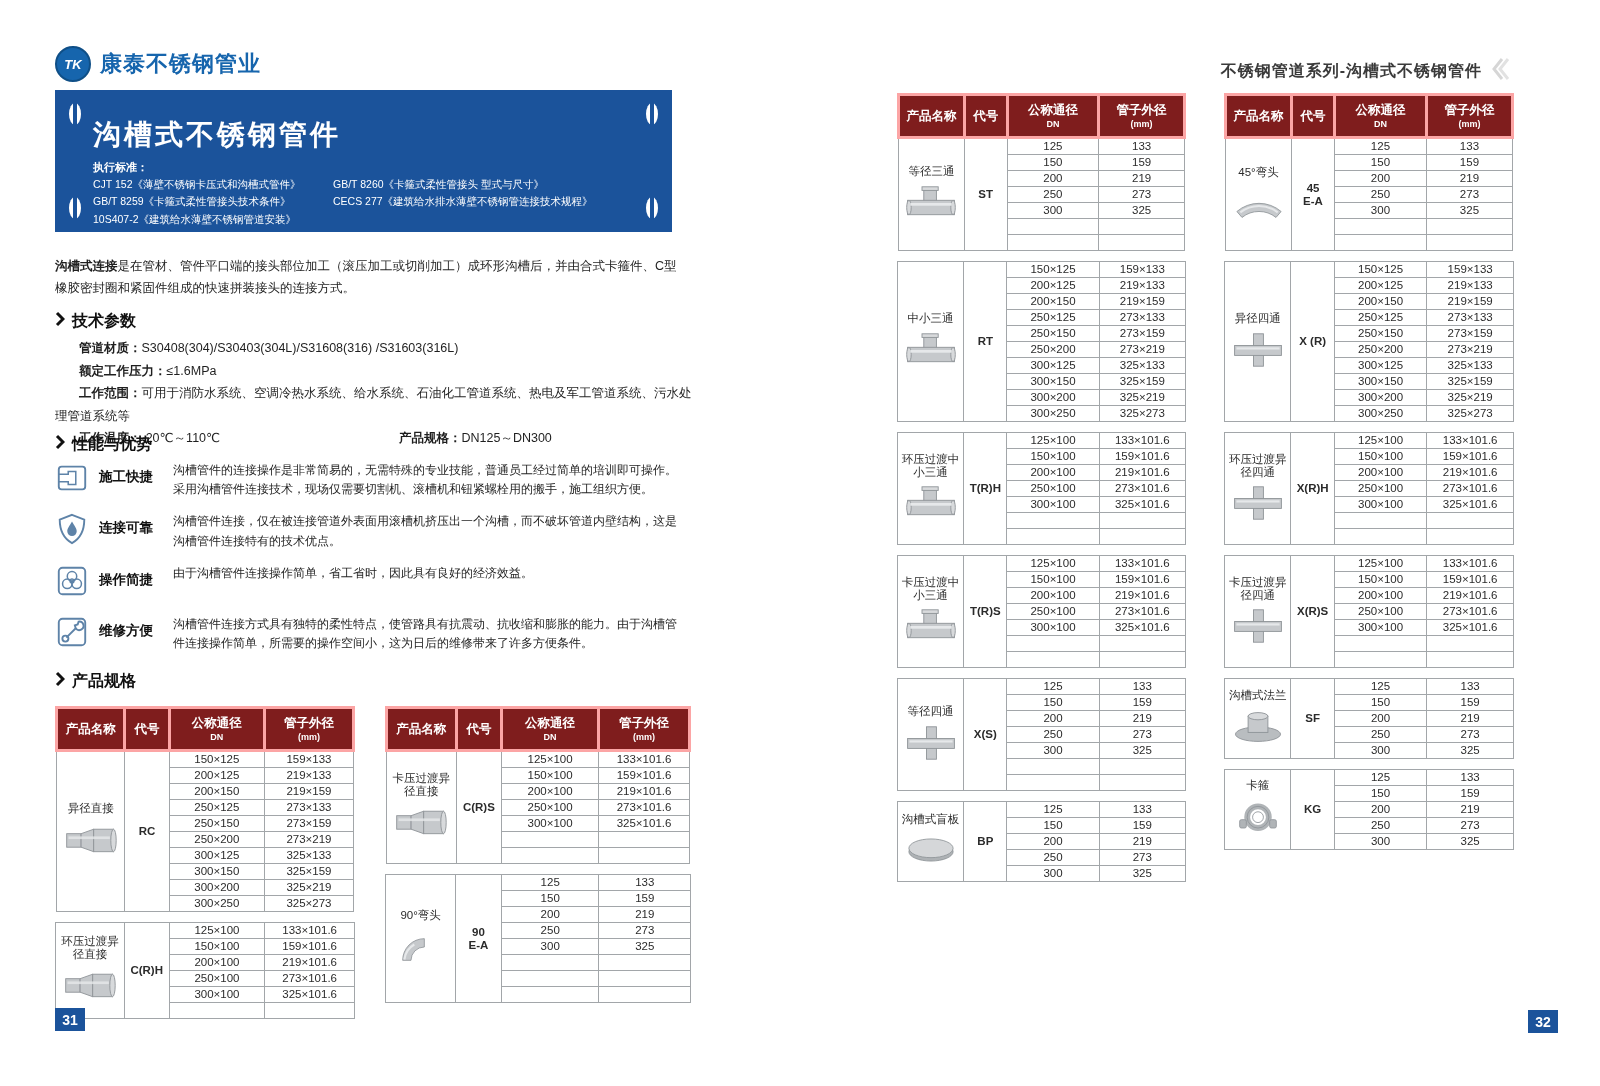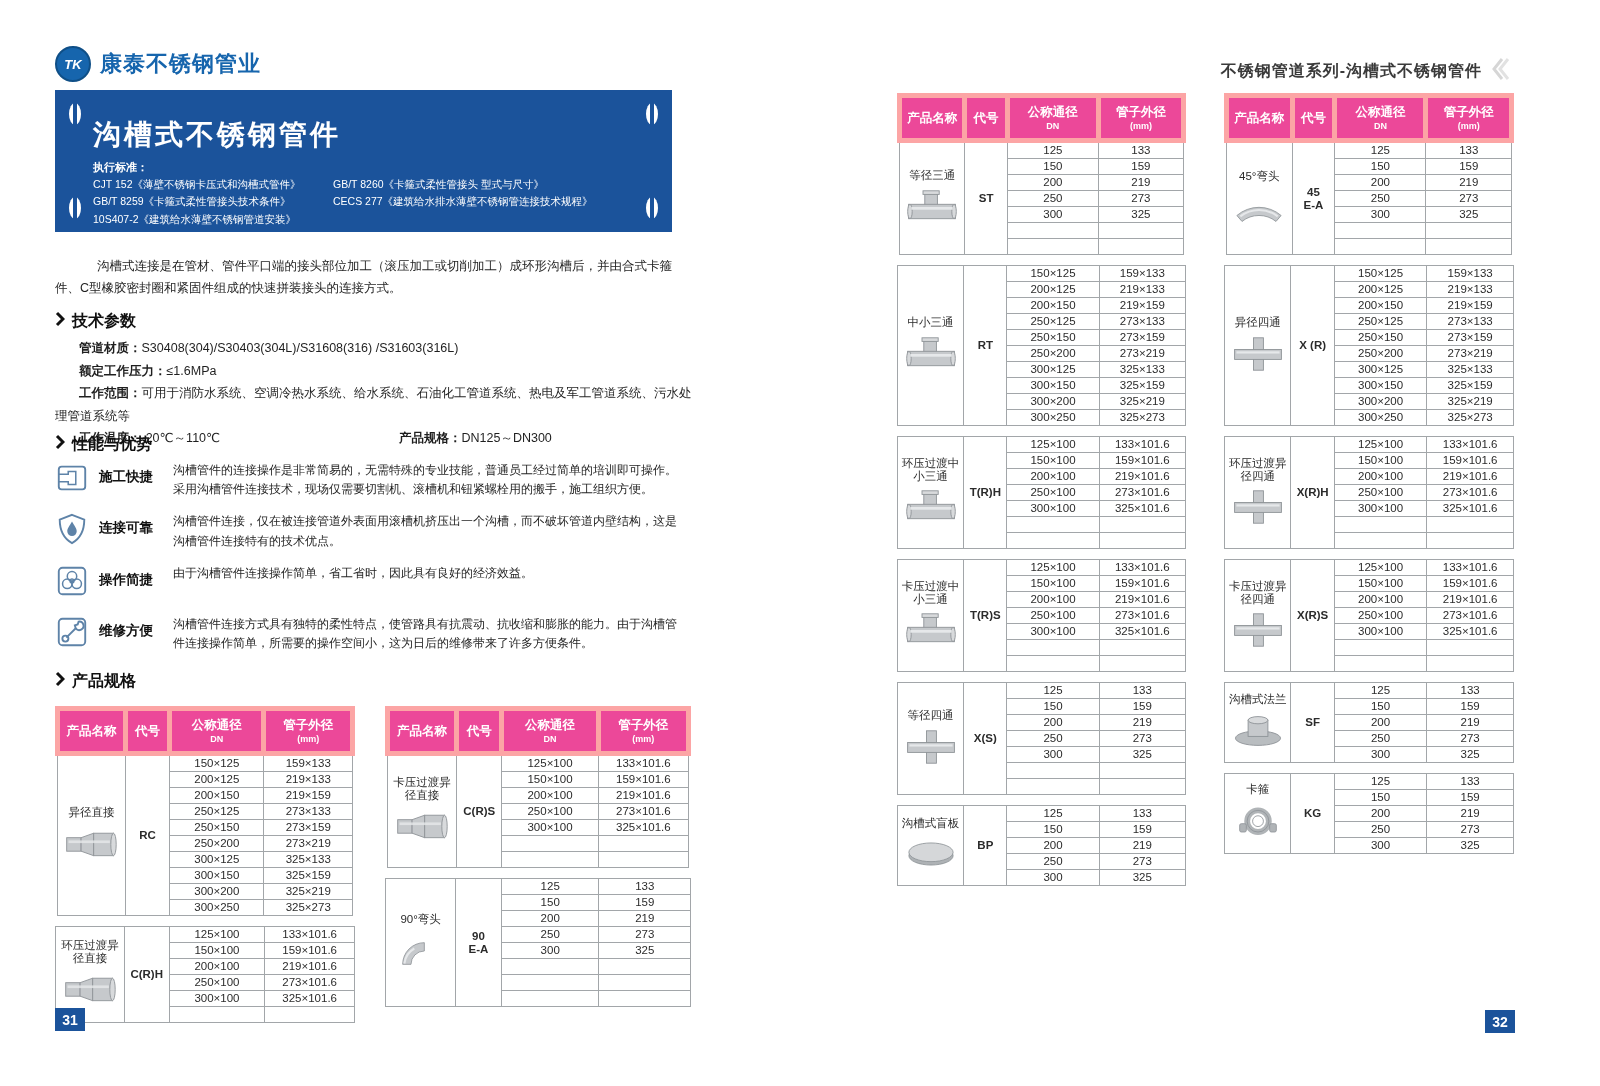--- a/index.html
+++ b/index.html
@@ -24,21 +24,21 @@
   .banner-std-label{position:absolute;left:38px;top:70px;font-size:11px;font-weight:bold;}
   .banner-cols{position:absolute;left:38px;top:86px;display:flex;gap:18px;font-size:10.5px;line-height:1.65;}
   .banner-col1{width:222px;}
   .orn{position:absolute;width:12px;height:22px;background:#fff;border-radius:50%;}
   .orn::after{content:"";position:absolute;left:50%;top:-2px;bottom:-2px;width:4px;background:#1b539b;transform:translateX(-50%);}
   .orn.tl{left:14px;top:13px;} .orn.tr{right:14px;top:13px;}
   .orn.bl{left:14px;bottom:13px;} .orn.br{right:14px;bottom:13px;}
 
   
   .intro{left:55px;top:256px;width:628px;font-size:12.5px;line-height:1.75;color:#1f1f1f;}
-  .intro b{font-weight:normal;margin-left:42px;}
+  .intro b{font-weight:bold;}
   .sec-head{display:flex;align-items:flex-start;gap:7px;font-size:16px;font-weight:bold;color:#101010;}
   .sec-tech{left:55px;top:311px;}
   .tech-lines{left:55px;top:337px;width:640px;font-size:12.5px;line-height:1.8;color:#1f1f1f;}
   .tech-lines .lbl{font-weight:bold;margin-left:24px;}
   .tech-last{position:relative;}
   .tech-last .pair2{position:absolute;left:320px;top:0;}
 
   
   .sec-perf{left:55px;top:434px;}
   .features{left:55px;top:459px;width:632px;}
@@ -50,35 +50,35 @@
   .sec-spec{left:55px;top:671px;}
 
   
   .tcol{display:flex;flex-direction:column;gap:10px;}
   #lt1{left:55px;top:706px;width:300px;}
   #lt2{left:385px;top:706px;width:306px;}
   #rt1{left:897px;top:93px;width:289px;}
   #rt2{left:1224px;top:93px;width:290px;}
 
   table.spec{width:100%;border-collapse:collapse;table-layout:fixed;background:#fff;}
-  table.spec th{background:#ec4899;color:#fff;border:5px solid #fca5a5;height:36px;
+  table.spec th{background:#7f1d1d;color:#fff;border:3px solid #fca5a5;height:36px;
       font-size:12.5px;font-weight:bold;padding:2px;line-height:1.15;}
   table.spec th .sub{display:block;font-size:9px;font-weight:bold;margin-top:1px;}
   table.spec td{border:1px solid #a2a6a9;height:15px;font-size:11.5px;text-align:center;
       color:#2b2b2b;padding:0 2px;line-height:1.1;}
   table.spec{border:1px solid #8a8e91;}
   td.name-cell{font-size:12.5px;color:#333;}
   td.name-cell .ncwrap{display:flex;flex-direction:column;align-items:center;justify-content:space-between;gap:7px;}
   td.code-cell{font-size:13px;font-weight:600;white-space:pre-line;}
 
   
   .pagenum{width:30px;height:23px;background:#1b539b;color:#fff;font-size:14px;font-weight:bold;
       display:flex;align-items:center;justify-content:center;}
   .pn-left{left:55px;top:1008px;}
-  .pn-right{left:1485px;top:1010px;}
+  .pn-right{left:1528px;top:1010px;}
 </style>
 </head>
 <body>
 
 <div class="abs brand-row">
   <span class="logo-circle">TK</span>
   <span class="brand-name">康泰不锈钢管业</span>
 </div>
 
 <div class="abs right-header">

